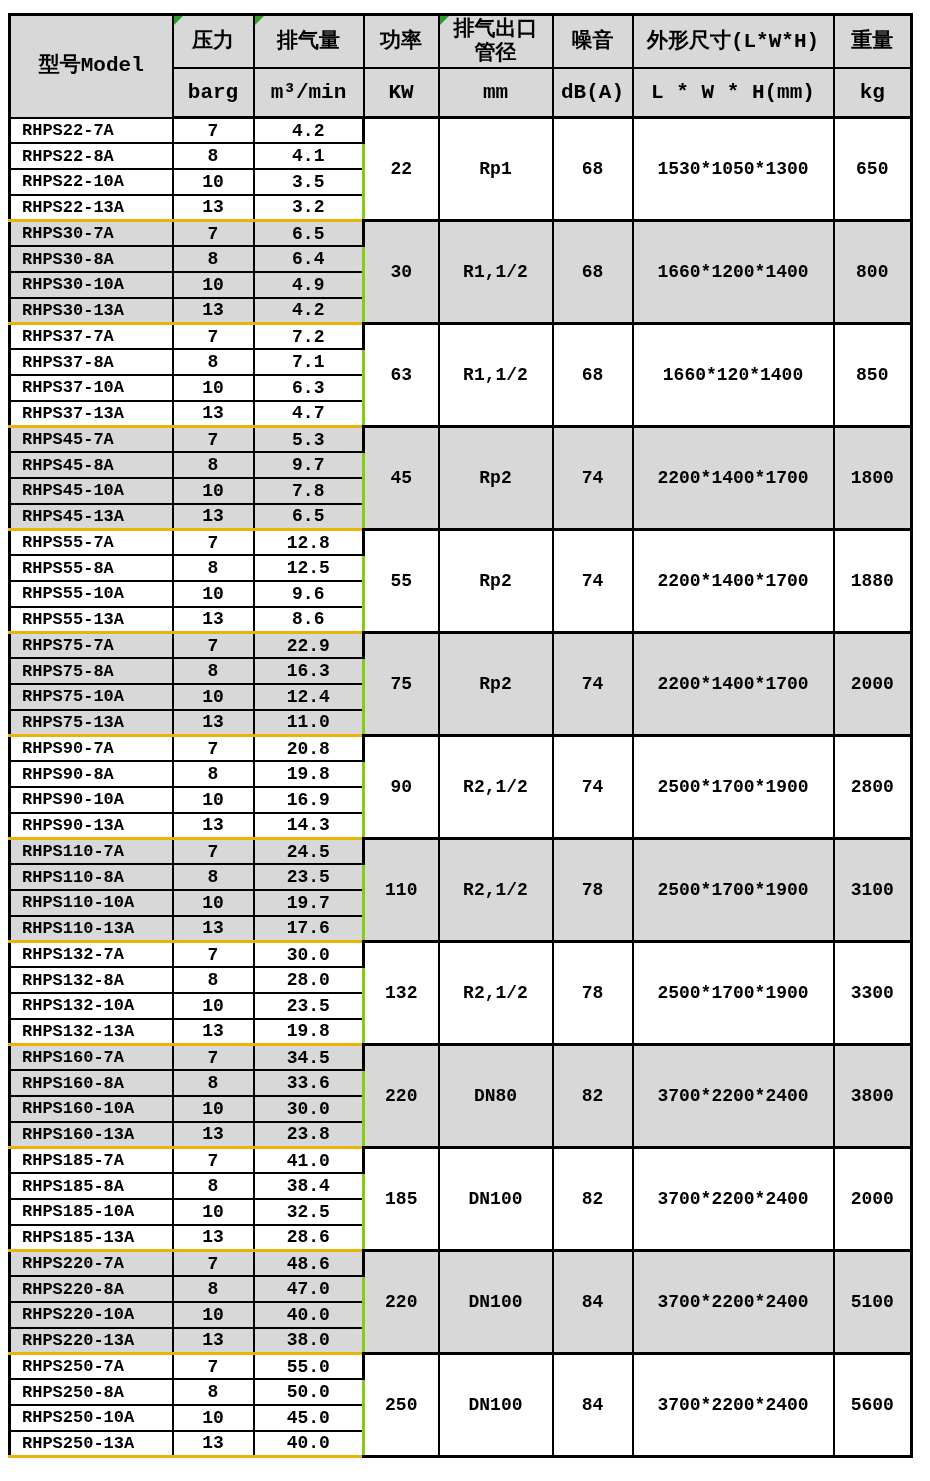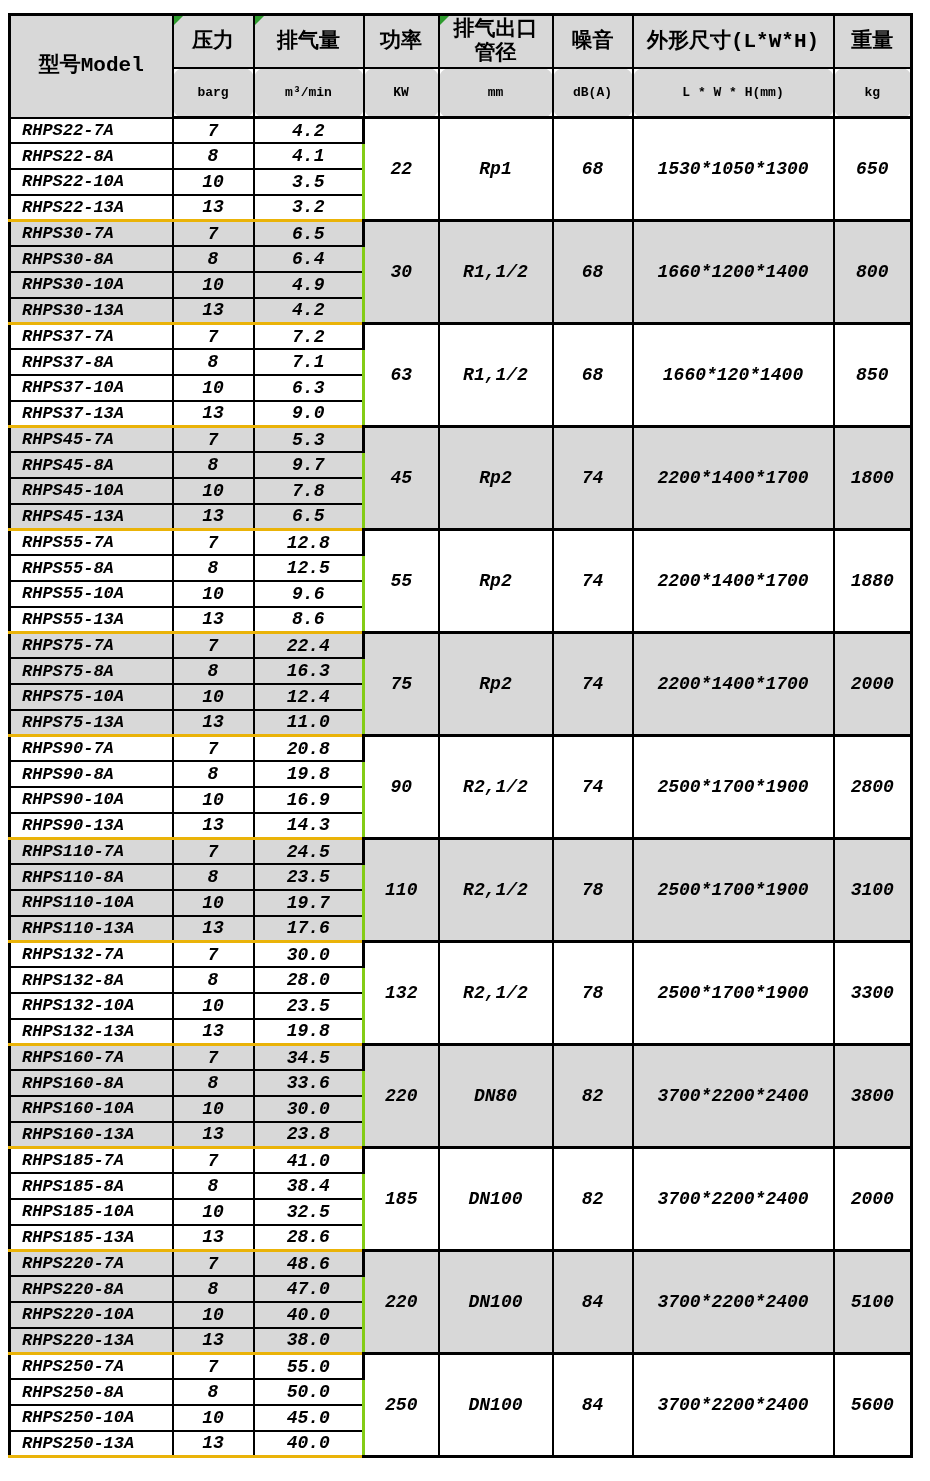--- a/index.html
+++ b/index.html
@@ -14,30 +14,30 @@
     width:902px; margin:13px 0 0 8px;
     border:3px solid #000;
   }
   th, td {
     border:2px solid #000; padding:0; text-align:center;
     overflow:hidden; vertical-align:middle;
   }
   
   thead th { background:#d8d8d8; }
   tr.hdr-row1 th { height:51px; font-size:21px; line-height:1.12; }
-  tr.hdr-row2 th { height:47px; font-size:13px; border-bottom:3px solid #000;border-radius:11px; }
+  tr.hdr-row2 th { height:47px; font-size:21px; border-bottom:3px solid #000; }
   th.model-hdr { font-size:20px; }
   th.title-cell { position:relative; }
   th.title-cell span { white-space:pre-line; }
   .marker {
     position:absolute; top:0; left:0; width:0; height:0; display:block;
     border-top:9px solid #2e9b2e; border-right:9px solid transparent;
   }
   
-  tbody tr { height:25.75px;font-style:italic; }
+  tbody tr { height:25.75px; }
   tbody td { font-size:18px; }
   td.model-cell { text-align:left; padding-left:11px; font-size:17px; }
   td.flow-cell { border-right:3px solid #000; }
   td.power-cell { border-left:3px solid #84cc16; }
   td.merged { border-bottom:3px solid #000; }
   tr.group-end td { border-bottom:3px solid #eab308; }
   tr.shaded td { background:#d8d8d8; }
   tr.plain td { background:#ffffff; }
 </style>
 </head>
@@ -144,21 +144,21 @@
           <td class="num-cell flow-cell">7.1</td>
         </tr>
         <tr class="plain">
           <td class="model-cell">RHPS37-10A</td>
           <td class="num-cell">10</td>
           <td class="num-cell flow-cell">6.3</td>
         </tr>
         <tr class="plain group-end">
           <td class="model-cell">RHPS37-13A</td>
           <td class="num-cell">13</td>
-          <td class="num-cell flow-cell">9.0</td>
+          <td class="num-cell flow-cell">4.7</td>
         </tr>
         <tr class="shaded">
           <td class="model-cell">RHPS45-7A</td>
           <td class="num-cell">7</td>
           <td class="num-cell flow-cell">5.3</td>
           <td class="merged power-cell" rowspan="4">45</td>
           <td class="merged pipe-cell" rowspan="4">Rp2</td>
           <td class="merged noise-cell" rowspan="4">74</td>
           <td class="merged dimensions-cell" rowspan="4">2200*1400*1700</td>
           <td class="merged weight-cell" rowspan="4">1800</td>
@@ -199,21 +199,21 @@
           <td class="num-cell flow-cell">9.6</td>
         </tr>
         <tr class="plain group-end">
           <td class="model-cell">RHPS55-13A</td>
           <td class="num-cell">13</td>
           <td class="num-cell flow-cell">8.6</td>
         </tr>
         <tr class="shaded">
           <td class="model-cell">RHPS75-7A</td>
           <td class="num-cell">7</td>
-          <td class="num-cell flow-cell">22.4</td>
+          <td class="num-cell flow-cell">22.9</td>
           <td class="merged power-cell" rowspan="4">75</td>
           <td class="merged pipe-cell" rowspan="4">Rp2</td>
           <td class="merged noise-cell" rowspan="4">74</td>
           <td class="merged dimensions-cell" rowspan="4">2200*1400*1700</td>
           <td class="merged weight-cell" rowspan="4">2000</td>
         </tr>
         <tr class="shaded">
           <td class="model-cell">RHPS75-8A</td>
           <td class="num-cell">8</td>
           <td class="num-cell flow-cell">16.3</td>

